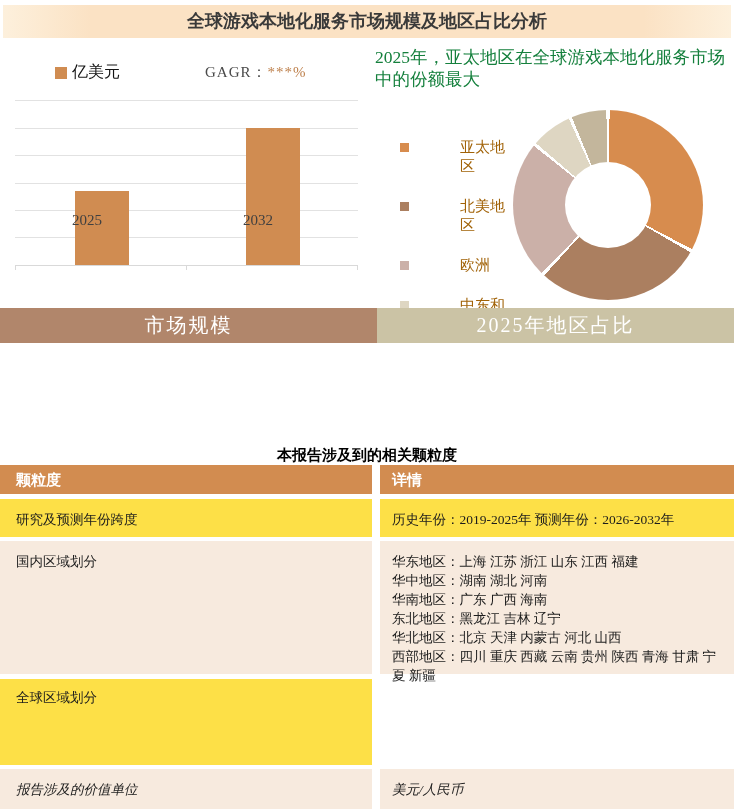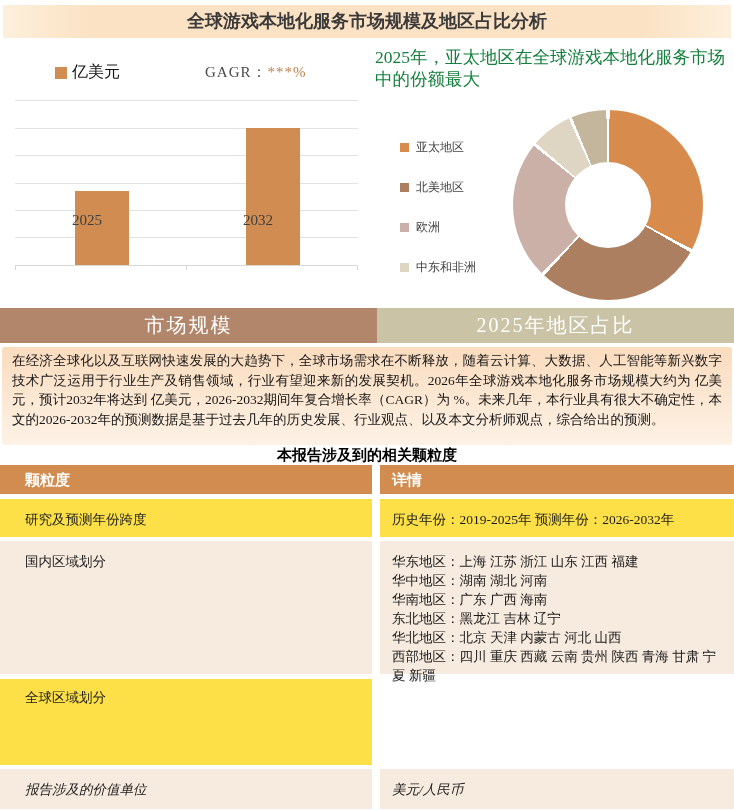--- a/index.html
+++ b/index.html
@@ -31,21 +31,21 @@
   .tick { position:absolute; top:100%; width:1px; height:5px; background:#d9d9d9; }
   .tick.t0{left:0;} .tick.t1{left:171px;} .tick.t2{left:342px;}
   .xlabel { position:absolute; top:174px; width:54px; text-align:center; font-size:15px; color:#404040; }
   .xlabel.x0 { left:60px; } .xlabel.x1 { left:231px; }
 
   
   .donut-headline { position:absolute; left:375px; top:8px; width:356px;
     font-size:17.5px; line-height:22px; color:#15803d; }
   .pie-legend { position:absolute; left:400px; top:100px; width:112px;
     display:flex; flex-direction:column; gap:21px; }
-  .pie-legend-item { display:flex; font-size:12px; line-height:19px; color:#404040; }
+  .pie-legend-item { display:flex; font-size:15px; line-height:19px; color:#a16207;gap:44px; }
   .pie-swatch { flex:0 0 9px; width:9px; height:9px; margin:5px 7px 0 0; background:#ccc; }
   .donut { position:absolute; left:513px; top:72px; width:190px; height:190px; border-radius:50%;
     background:conic-gradient(#d78c4e 0 120deg,#ab7f60 120deg 223deg,#cbb0a8 223deg 310deg,#ded6c2 310deg 337deg,#c3b69c 337deg 360deg); }
   .donut-hole { position:absolute; left:52px; top:52px; width:86px; height:86px;
     border-radius:50%; background:#ffffff; }
 
   
   .banner-row { position:absolute; top:308px; left:0; width:734px; height:35px; display:flex; }
   .banner { height:35px; line-height:35px; text-align:center; color:#ffffff; font-size:20px; letter-spacing:2px; }
   .banner-left { width:377px; background:#b1866b; }
@@ -56,21 +56,21 @@
     background:linear-gradient(180deg,#fbdcbe,#fdf2e6); border-radius:3px;
     padding:4px 10px 0 10px; font-size:13.5px; line-height:19.5px; color:#161616; text-align:justify; }
 
   .granularity-title { position:absolute; top:446px; left:0; width:734px; height:19px;
     text-align:center; font-size:15px; font-weight:bold; color:#000;
     font-family:"Liberation Sans","DejaVu Sans",sans-serif; }
 
   
   .gr-table { position:absolute; top:465px; left:0; width:734px; }
   .t-row { display:flex; margin-bottom:4px; }
-  .cell-l { width:372px; padding-left:25px; }
+  .cell-l { width:372px; padding-left:16px; }
   .cell-r { flex:1; margin-left:8px; padding-left:12px; padding-right:12px; }
   .t-head .cell-l, .t-head .cell-r { background:#d28c50; color:#fff; font-weight:bold;
     font-size:15px; line-height:29px; height:29px;
     font-family:"Liberation Sans","DejaVu Sans",sans-serif; }
   .t-head { margin-bottom:5px; }
   .t-body { font-size:13.5px; line-height:19px; color:#1c1c1c; }
   .t-body .cell-l { padding-top:11px; }
   .t-body .cell-r { padding-top:11px; }
   .row-dark .cell-l, .row-dark .cell-r { background:#fde047; }
   .row-light .cell-l, .row-light .cell-r { background:#f7eade; }
@@ -133,21 +133,20 @@
     <div class="donut" style="background: conic-gradient(rgb(255, 255, 255) 0deg, rgb(255, 255, 255) 1deg, rgb(215, 140, 78) 1deg, rgb(215, 140, 78) 117.8deg, rgb(255, 255, 255) 117.8deg, rgb(255, 255, 255) 118.8deg, rgb(255, 255, 255) 118.8deg, rgb(255, 255, 255) 119.8deg, rgb(171, 127, 96) 119.8deg, rgb(171, 127, 96) 222.2deg, rgb(255, 255, 255) 222.2deg, rgb(255, 255, 255) 223.2deg, rgb(255, 255, 255) 223.2deg, rgb(255, 255, 255) 224.2deg, rgb(203, 176, 168) 224.2deg, rgb(203, 176, 168) 308.6deg, rgb(255, 255, 255) 308.6deg, rgb(255, 255, 255) 309.6deg, rgb(255, 255, 255) 309.6deg, rgb(255, 255, 255) 310.6deg, rgb(222, 214, 194) 310.6deg, rgb(222, 214, 194) 335.6deg, rgb(255, 255, 255) 335.6deg, rgb(255, 255, 255) 336.6deg, rgb(255, 255, 255) 336.6deg, rgb(255, 255, 255) 337.6deg, rgb(195, 182, 156) 337.6deg, rgb(195, 182, 156) 359deg, rgb(255, 255, 255) 359deg, rgb(255, 255, 255) 360deg);">
       <div class="donut-hole"></div>
     </div>
   </div>
 
   <div class="banner-row">
     <div class="banner banner-left">市场规模</div>
     <div class="banner banner-right">2025年地区占比</div>
   </div>
 
-  <div class="summary">在经济全球化以及互联网快速发展的大趋势下，全球市场需求在不断释放，随着云计算、大数据、人工智能等新兴数字技术广泛运用于行业生产及销售领域，行业有望迎来新的发展契机。2026年全球游戏本地化服务市场规模大约为 亿美元，预计2032年将达到 亿美元，2026-2032期间年复合增长率（CAGR）为 %。未来几年，本行业具有很大不确定性，本文的2026-2032年的预测数据是基于过去几年的历史发展、行业观点、以及本文分析师观点，综合给出的预测。</div>
 
   <div class="granularity-title">本报告涉及到的相关颗粒度</div>
 
   <div class="gr-table">
     <div class="t-row t-head">
       <div class="cell-l">颗粒度</div>
       <div class="cell-r">详情</div>
     </div>
 
     <div class="t-row t-body r1 row-dark">

